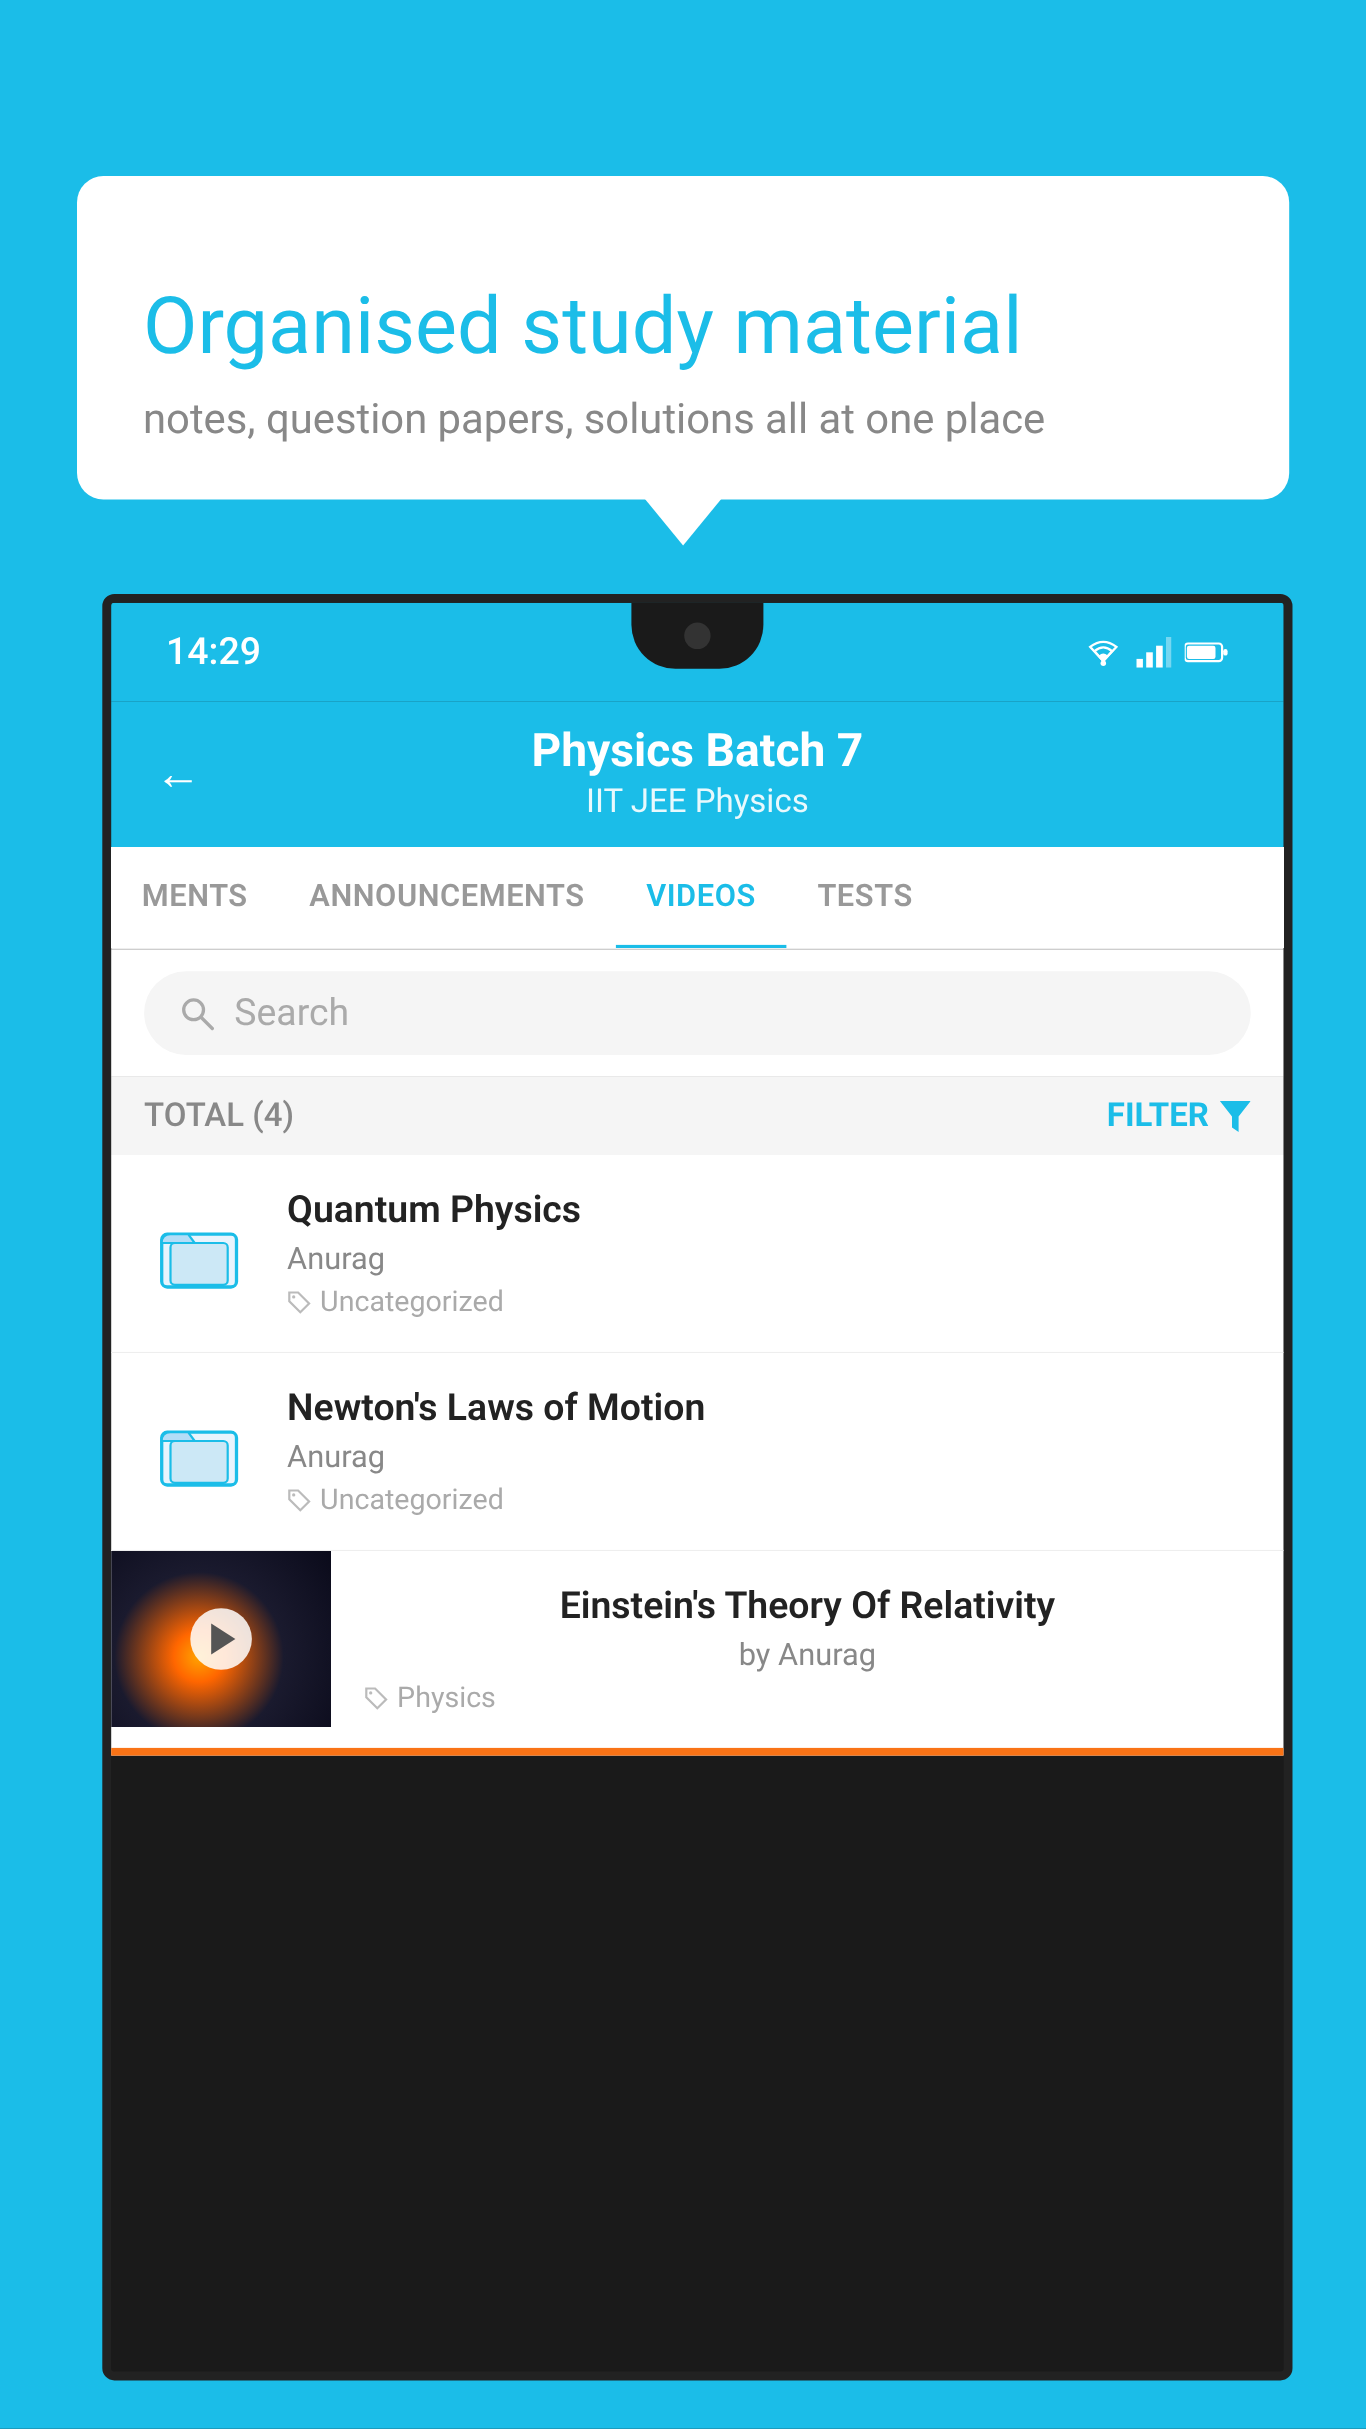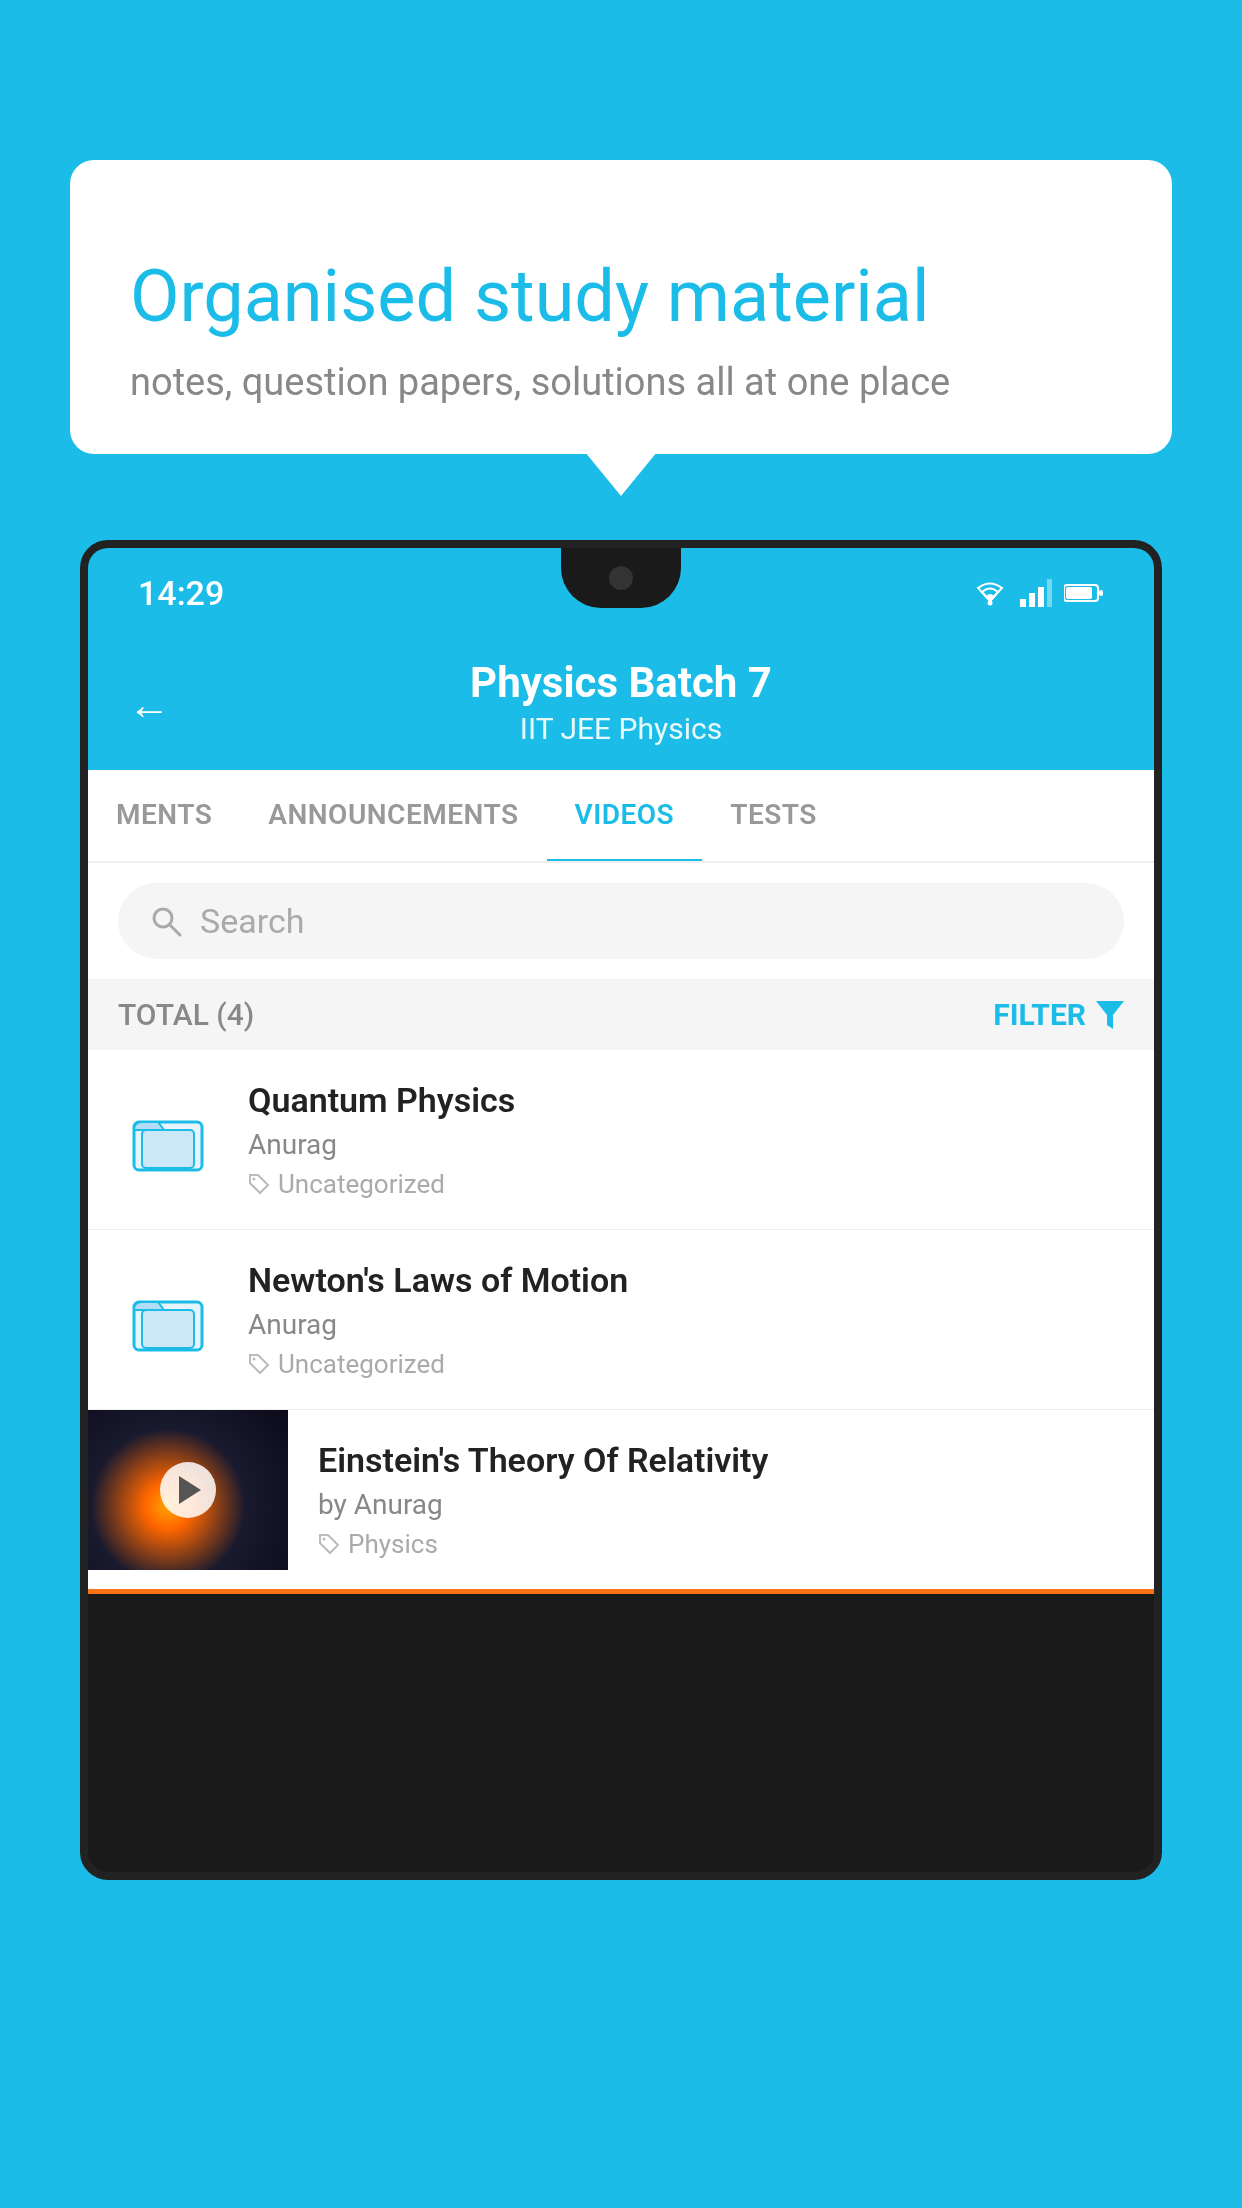--- a/index.html
+++ b/index.html
@@ -60,26 +60,27 @@
     .phone-container {
       position: absolute;
       top: 540px;
       left: 80px;
       right: 80px;
       bottom: 0;
     }
 
     .phone {
       background: #1a1a1a;
-      border-radius: 28px;
+      border-radius: 11px;
       overflow: hidden;
       position: relative;
       width: 100%;
-      height: 1340px;
+      height: 1624px;
       border: 8px solid #222;
+      margin-left: 13px;
     }
 
     
     .phone-status-bar {
       background: #1bbde8;
       height: 90px;
       display: flex;
       align-items: center;
       justify-content: space-between;
       padding: 0 50px;
@@ -270,21 +271,22 @@
       align-items: center;
       gap: 8px;
     }
 
     
     .video-item-thumbnail {
       display: flex;
       align-items: flex-start;
       padding: 0 0 0 0;
       gap: 0;
-      border-bottom: 5px solid #f97316;
+      border-bottom: 7px solid #f97316;
+      text-align: center;
     }
 
     .thumbnail {
       width: 200px;
       height: 160px;
       flex-shrink: 0;
       position: relative;
       overflow: hidden;
       background: #1a1a2e;
     }

